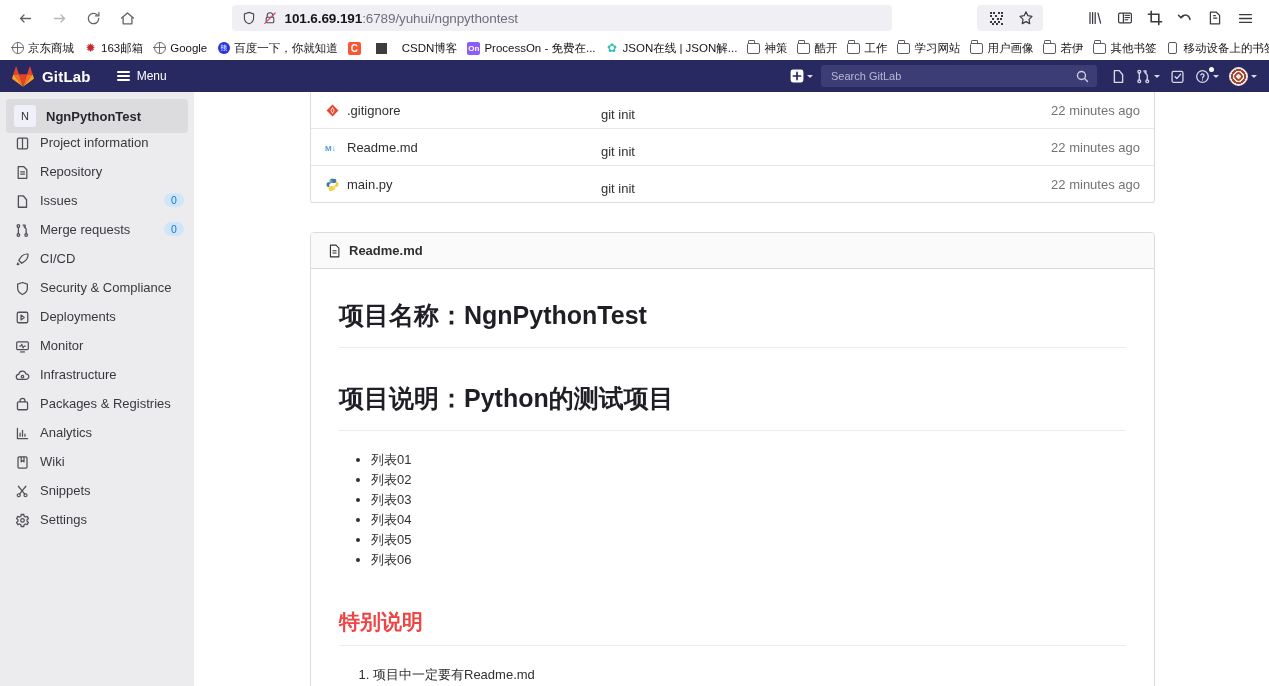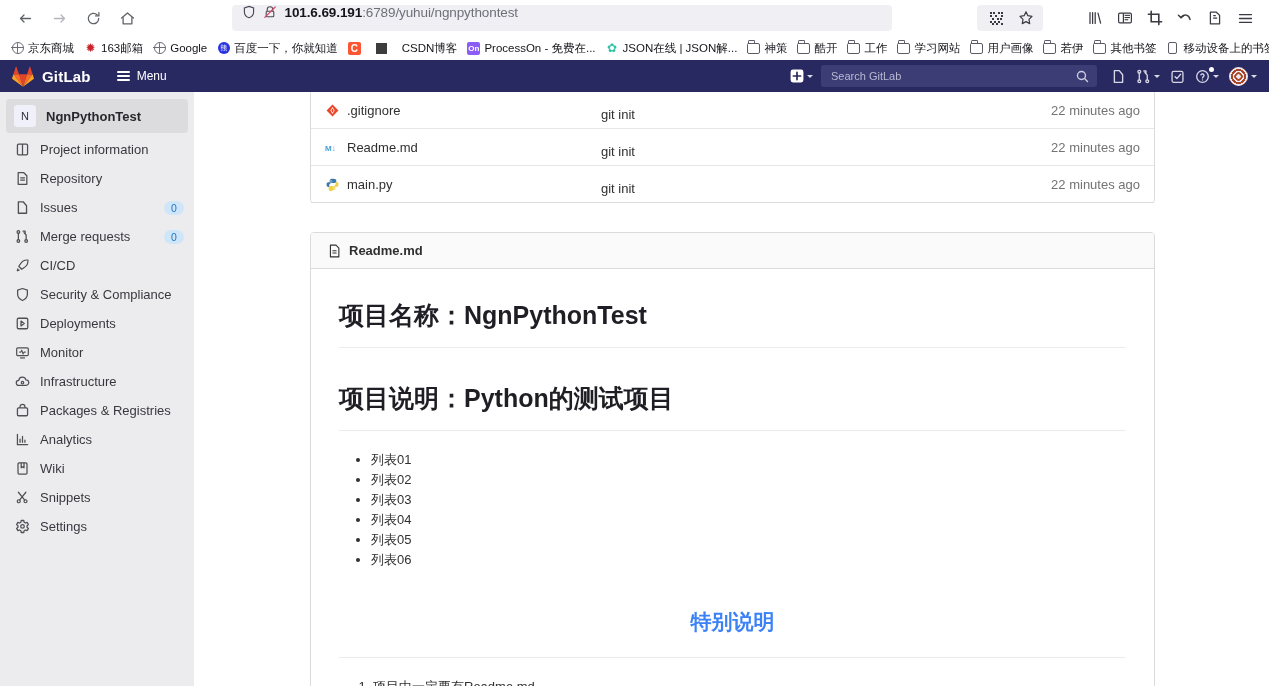--- a/index.html
+++ b/index.html
@@ -37,20 +37,21 @@
     flex: 1;
     display: flex;
     justify-content: center;
     padding: 0 8px;
   }
   .urlbar {
     height: 26px;
     background: #f0f0f4;
     border-radius: 4px;
     display: flex;
+    align-items: center;
     padding: 0 10px;
     min-width: 640px;
     max-width: 680px;
     width: 660px;
   }
   .urlbar .shield { margin-right: 7px; display:flex; color:#4a4a55;}
   .urlbar .lockoff { margin-right: 8px; display:flex; position:relative;}
   .url-text {
     font-size: 13.5px;
     color: #6f6f7b;
@@ -217,21 +218,21 @@
     background: #f0f0fb;
     color: #333238;
     font-size: 11px;
     display:flex; align-items:center; justify-content:center;
     flex:none;
   }
   .proj-name { font-size: 13px; font-weight: bold; color: #28272d; }
 
   .nav-list { margin-top: 2px; }
   .nav-item {
-    display: flex; align-items: center;
+    display: flex; align-items: flex-start;
     height: 29px;
     padding: 0 10px 0 14px;
     gap: 10px;
     color: #3a383f;
     font-size: 13px;
   }
   .nav-item .nav-ico {
     width: 16px; height: 16px; flex: none;
     display:flex; align-items:center; justify-content:center;
     color: #4f4f55;
@@ -309,25 +310,24 @@
   .md-h1, .md-h2 {
     font-weight: bold;
     color: #1f1e24;
     border-bottom: 1px solid #ececec;
     padding-bottom: 15px;
     margin: 0;
   }
   .md-h1 { font-size: 25px; margin-top: 8px; }
   .md-h2 { font-size: 25px; margin-top: 34px; }
   .md-h3 {
-    font-size: 21px; font-weight: bold; color:#3b82f6;
+    font-size: 21px; font-weight: bold; color:#ef4444;
     border-bottom: 1px solid #ececec;
-    padding-bottom: 21px;
+    padding-bottom: 9px;
     margin: 38px 0 0 0;
-    text-align: center;
   }
   .md-ul { margin: 19px 0 0 0; padding-left: 32px; }
   .md-ul li { font-size: 13px; line-height: 20px; color:#303030; }
   .md-ol { margin: 19px 0 0 0; padding-left: 34px; }
   .md-ol li { font-size: 13px; line-height: 20px; color:#303030; }
 </style>
 </head>
 <body>
 
 <div class="browser-chrome">

